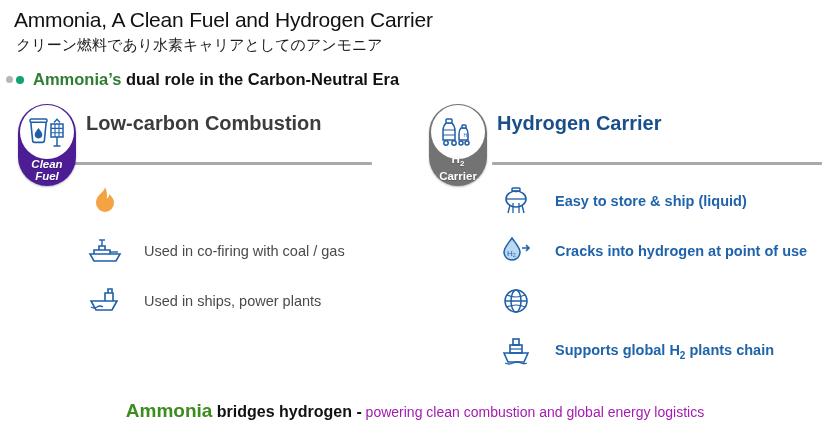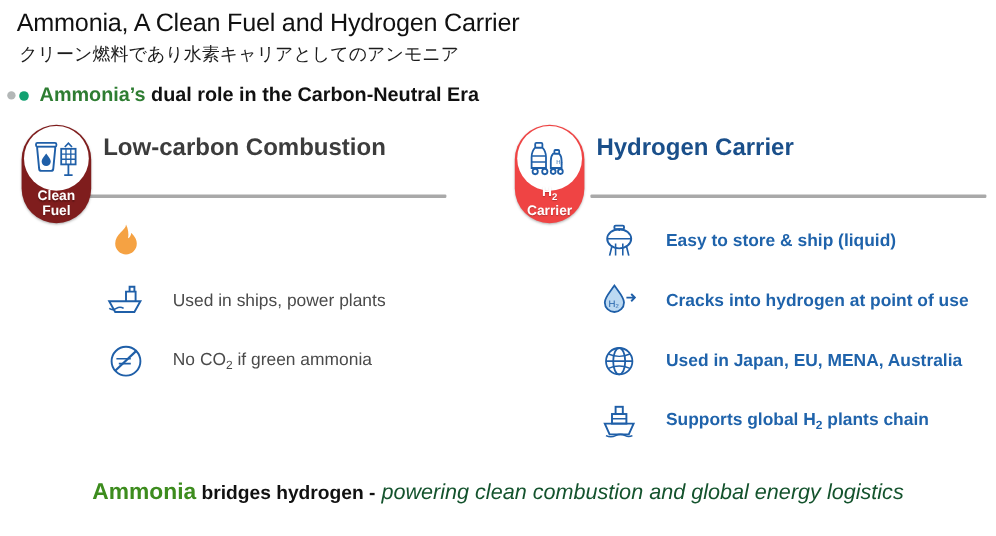--- a/index.html
+++ b/index.html
@@ -71,22 +71,22 @@
     position: absolute;
     top: 0;
     left: 4px;
     width: 58px;
     height: 82px;
     border-radius: 29px;
     box-shadow: 0 1px 2px rgba(0,0,0,0.28);
     overflow: hidden;
     z-index: 3;
   }
-  .badge-clean { background: #7f1d1d; }
-  .badge-h2    { background: #ef4444; }
+  .badge-clean { background: #4c1d95; font-style: italic; }
+  .badge-h2    { background: #737373; }
   .badge-circle {
     position: absolute;
     left: 2px;
     top: 1px;
     width: 54px;
     height: 54px;
     border-radius: 50%;
     background: #ffffff;
     display: flex;
     align-items: center;
@@ -162,21 +162,21 @@
     position: absolute;
     left: 0;
     right: 0;
     top: 400px;
     text-align: center;
     white-space: nowrap;
     font-size: 15.5px;
   }
   #footer-ammonia { color: #3d8c1e; font-weight: bold; font-size: 19px; }
   #footer-strong  { color: #111111; font-weight: bold; font-size: 16px; text-align: center; }
-  #footer-rest    { color: #14532d; font-weight: normal; font-size: 18px; font-style: italic; }
+  #footer-rest    { color: #a21caf; font-weight: normal; font-size: 14px; }
 </style>
 </head>
 <body>
 
 <div id="slide-title">Ammonia, A Clean Fuel and Hydrogen Carrier</div>
 <div id="slide-subtitle-jp">クリーン燃料であり水素キャリアとしてのアンモニア</div>
 
 <div id="bullet-row">
   <span class="dot dot-gray"></span>
   <span class="dot dot-green"></span>
@@ -209,43 +209,46 @@
   <div class="feature-list">
 
     <div class="feature-row">
       <span class="feature-icon">
         <svg width="24" height="30" viewBox="0 0 24 30">
           <path d="M12 1 c0 5 -9 7.5 -9 16 a9 9 0 0 0 18 0 c0 -4 -2.5 -6.5 -4.5 -9 c-.4 2.6 -1.6 4.2 -2.8 4.6 C14.5 9 13.8 4.5 12 1 z" fill="#f5a243"></path>
         </svg>
       </span>
     </div>
 
+    <div class="feature-row">
+      <span class="feature-icon">
+        <svg width="34" height="28" viewBox="0 0 34 28" fill="none" stroke="#1f5fa8" stroke-width="1.6">
+          <path d="M2 17 h30 l-4 7 H6 z"></path>
+          <path d="M6 17 v-4 h16 v4"></path>
+          <path d="M11 13 v-4 h6 v4"></path>
+          <path d="M14 9 V3" stroke-width="1.4"></path>
+          <path d="M11 3 h6" stroke-width="1.4"></path>
+          <path d="M22 15 h8" stroke-width="1.4"></path>
+        </svg>
+      </span>
+      <span class="feature-label">Used in co-firing with coal / gas</span>
+    </div>
 
     <div class="feature-row">
       <span class="feature-icon">
         <svg width="34" height="28" viewBox="0 0 34 28" fill="none" stroke="#1f5fa8" stroke-width="1.6">
           <path d="M3 14 h26 l-5 9 H8 z"></path>
           <path d="M17 14 V6 h8 v8"></path>
           <path d="M20 6 V2 h4 v4"></path>
           <path d="M3 20 q3 2 6 0 q3 -2 6 0" stroke-width="1.3"></path>
         </svg>
       </span>
       <span class="feature-label">Used in ships, power plants</span>
     </div>
 
-    <div class="feature-row">
-      <span class="feature-icon">
-        <svg width="30" height="30" viewBox="0 0 30 30" fill="none" stroke="#1f5fa8" stroke-width="1.6">
-          <circle cx="15" cy="15" r="12"></circle>
-          <path d="M7 13 h12 M9 17 h10" stroke-width="1.3"></path>
-          <path d="M6 23 L24 6" stroke-width="1.8"></path>
-        </svg>
-      </span>
-      <span class="feature-label"><span>No CO</span><sub>2</sub><span> if green ammonia</span></span>
-    </div>
 
   </div>
 </div>
 
 <div class="column" id="column-right">
 
   <div class="badge badge-h2">
     <div class="badge-circle">
       <svg width="42" height="34" viewBox="0 0 42 34" fill="none" stroke="#1f5fa8" stroke-width="1.5">
         <path d="M9 8 q-3 3 -3 8 v9 h12 v-9 q0 -5 -3 -8 z" fill="#fff"></path>
@@ -300,21 +303,20 @@
     <div class="feature-row">
       <span class="feature-icon">
         <svg width="30" height="30" viewBox="0 0 30 30" fill="none" stroke="#1f5fa8" stroke-width="1.5">
           <circle cx="15" cy="15" r="11"></circle>
           <ellipse cx="15" cy="15" rx="5" ry="11"></ellipse>
           <path d="M4 15 h22"></path>
           <path d="M6 9 q9 4 18 0" stroke-width="1.2"></path>
           <path d="M6 21 q9 -4 18 0" stroke-width="1.2"></path>
         </svg>
       </span>
-      <span class="feature-label">Used in Japan, EU, MENA, Australia</span>
     </div>
 
     <div class="feature-row">
       <span class="feature-icon">
         <svg width="30" height="32" viewBox="0 0 30 32" fill="none" stroke="#1f5fa8" stroke-width="1.6">
           <path d="M3 18 h24 l-4 9 H7 z"></path>
           <rect x="9" y="10" width="12" height="8"></rect>
           <rect x="12" y="4" width="6" height="6"></rect>
           <path d="M9 14 h12" stroke-width="1.2"></path>
           <path d="M4 28 q4 2 8 0 q4 -2 8 0 q3 1.5 6 0" stroke-width="1.3"></path>

